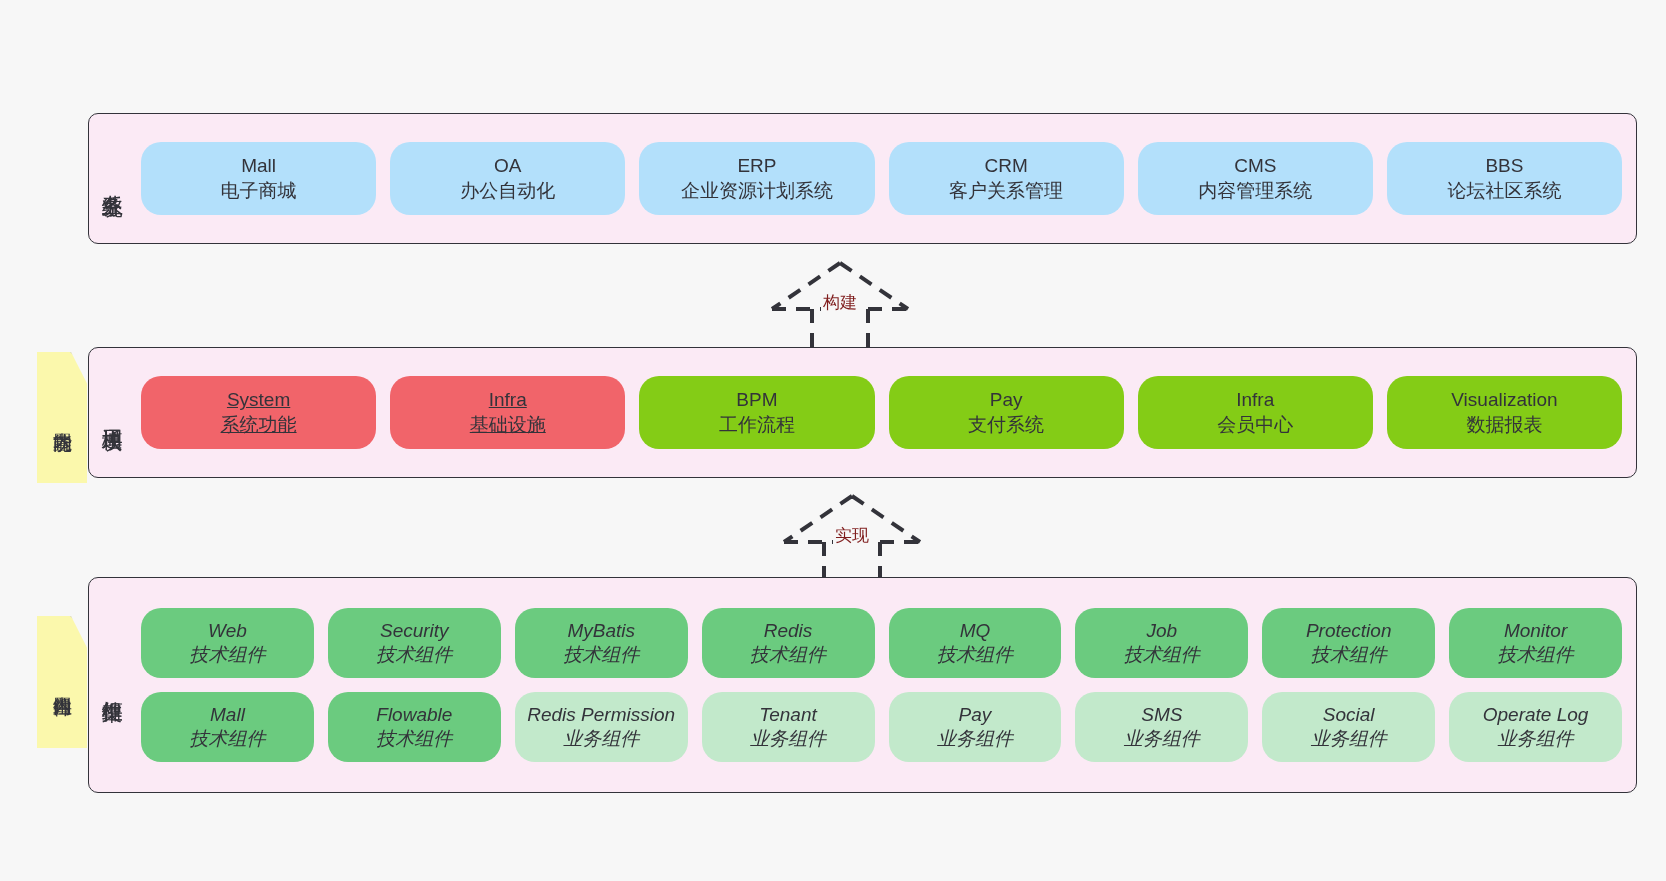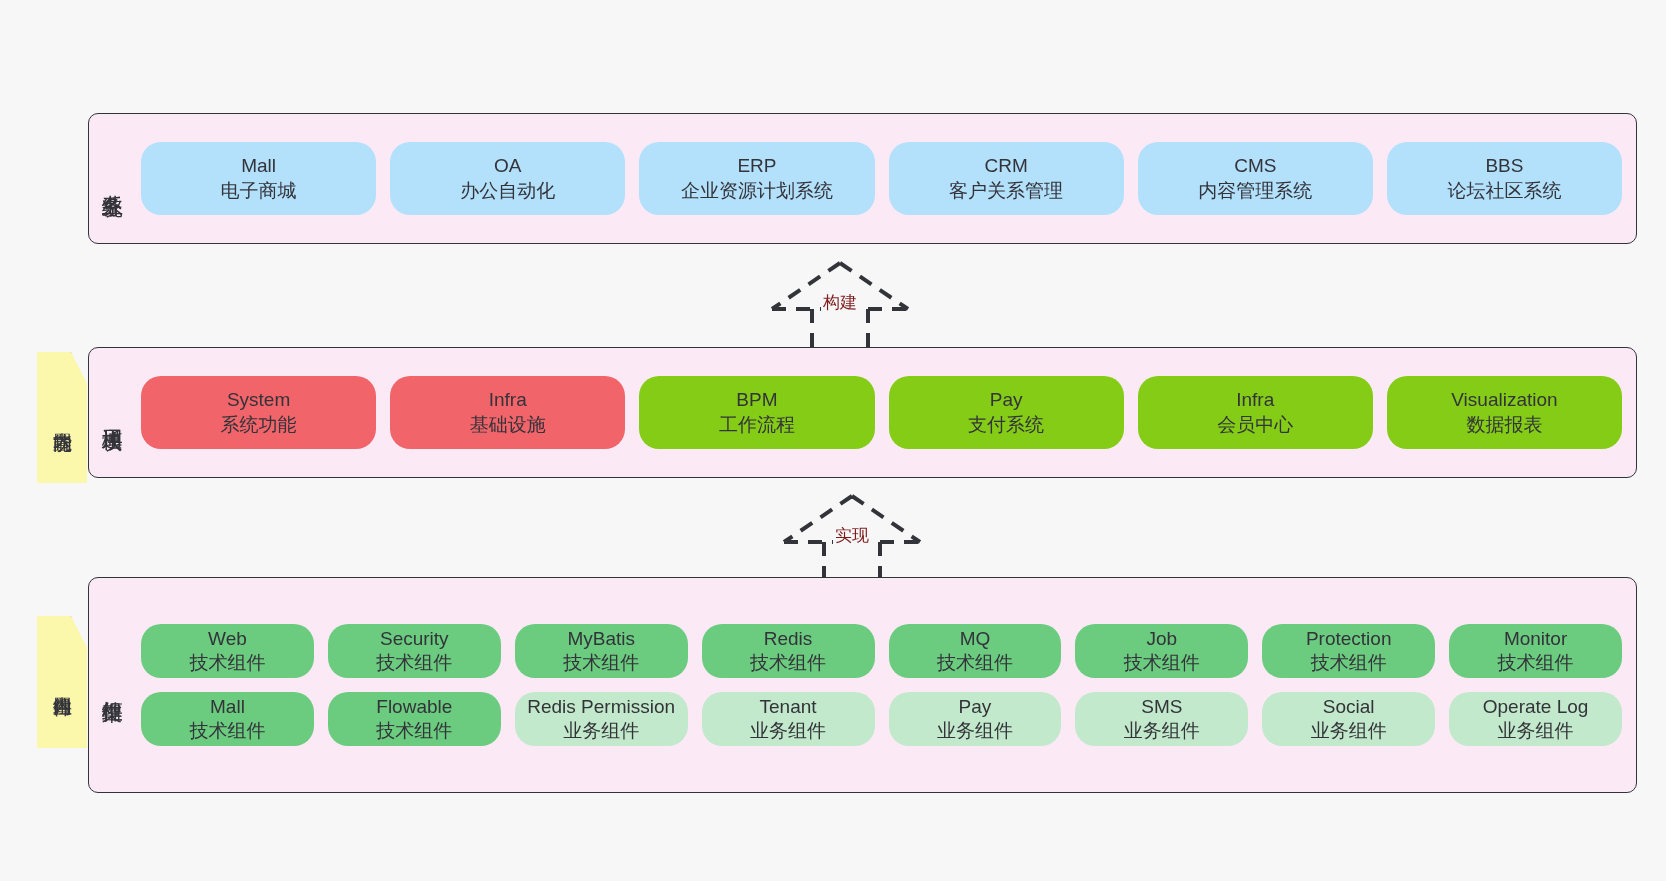--- a/index.html
+++ b/index.html
@@ -67,21 +67,21 @@
     line-height: 1.27;
     color: #33333a;
     box-sizing: border-box;
     padding: 6px 4px;
     user-select: none;
   }
   .card .en { display: block; }
   .card .cn { display: block; }
 
   .c-blue        { background: #b3e0fb; }
-  .c-red         { background: #f1646a; }
+  .c-red         { background: #f1646a; text-decoration: underline; }
   .c-pink        { background: #84cc16; }
   .c-green       { background: #6bcb7f; }
   .c-green-light { background: #c2e9cb; }
 
   
   #layer-business {
     left: 88px;
     top: 113px;
     width: 1549px;
     height: 131px;
@@ -97,21 +97,21 @@
   }
   #layer-modules .card { height: 73px; }
 
   
   #layer-framework {
     left: 88px;
     top: 577px;
     width: 1549px;
     height: 216px;
   }
-  #layer-framework .card { height: 54px; }
+  #layer-framework .card { height: 70px; font-style: italic; }
 
   
   .note {
     position: absolute;
     background: #fbf8ac;
     box-sizing: border-box;
     display: flex;
     align-items: center;
     justify-content: center;
     font-size: 19px;

